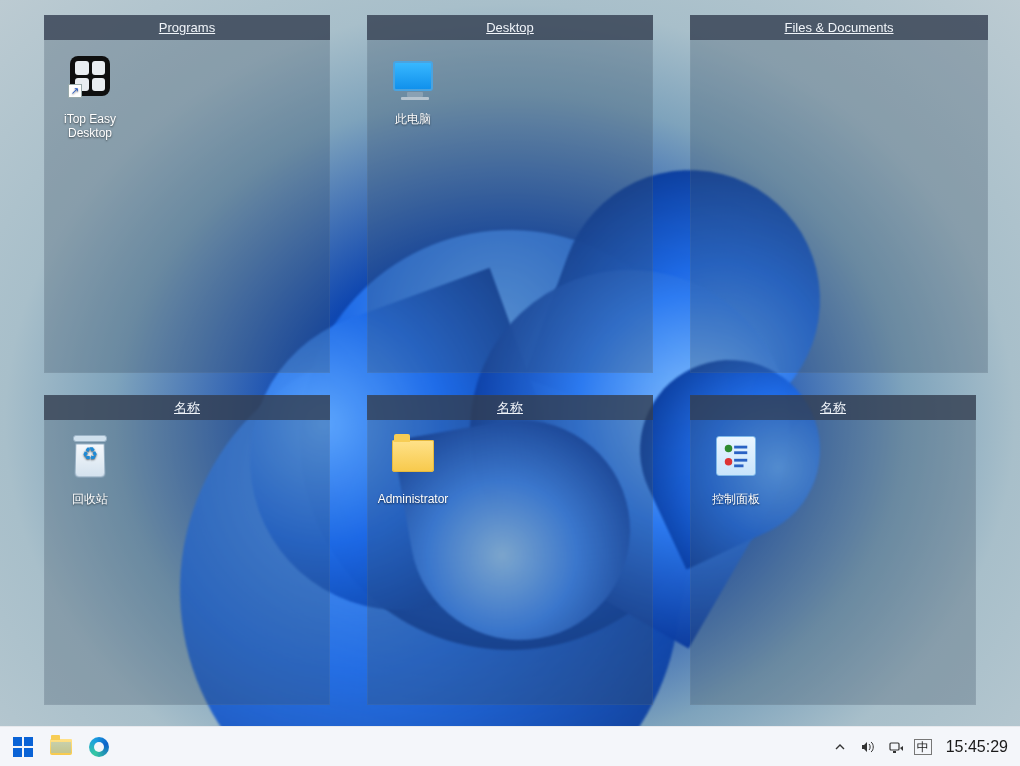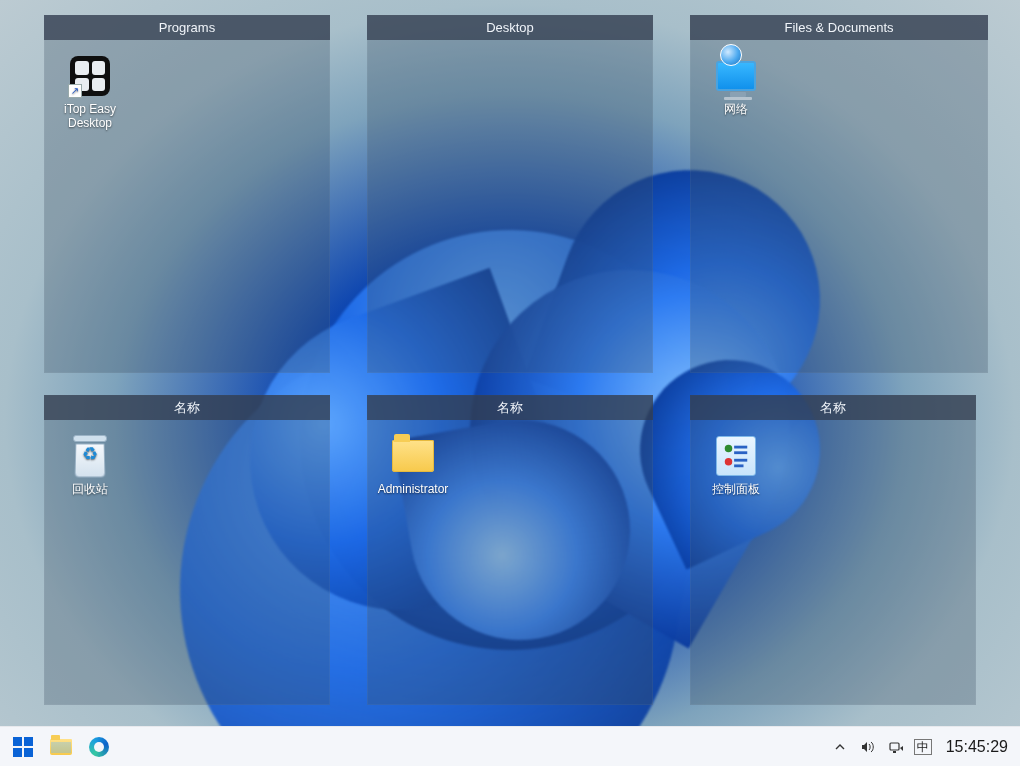--- a/index.html
+++ b/index.html
@@ -32,30 +32,31 @@
   .fence {
     position: absolute;
     background: rgba(60, 80, 100, 0.30);
     box-shadow: 0 0 0 1px rgba(255,255,255,0.04) inset;
   }
   .fence-header {
     height: 25px; line-height: 25px;
     background: rgba(50, 60, 78, 0.72);
     color: #f0f4f9; font-size: 13px; text-align: center;
     user-select: none;
+    text-decoration: underline;
   }
   .fence-body { padding: 10px 8px; display: flex; flex-wrap: wrap; align-content: flex-start; gap: 2px; }
   .dicon {
     width: 76px; display: flex; flex-direction: column; align-items: center;
     color: #fff; font-size: 12px; text-align: center; line-height: 14px;
     text-shadow: 0 1px 2px rgba(0,0,0,0.6);
     padding: 4px 0; cursor: pointer;
   }
   .dicon .glyph { width: 44px; height: 44px; display: flex; align-items: center; justify-content: center; margin-bottom: 4px; position: relative; }
-  .dicon .label { width: 100%; word-break: break-word; }
+  .dicon .label { width: 100%; word-break: break-word; margin-top: 10px; }
 
   
   .f1 { left: 44px;  top: 15px; width: 286px; height: 358px; }
   .f2 { left: 367px; top: 15px; width: 286px; height: 358px; }
   .f3 { left: 690px; top: 15px; width: 298px; height: 358px; }
   .f4 { left: 44px;  top: 395px; width: 286px; height: 310px; }
   .f5 { left: 367px; top: 395px; width: 286px; height: 310px; }
   .f6 { left: 690px; top: 395px; width: 286px; height: 310px; }
 
   
@@ -153,33 +154,32 @@
             </div>
           <div class="shortcut-arrow">↗</div>
         </div>
         <div class="label">iTop Easy Desktop</div>
       </div>
     </div>
   </div>
 
   <div class="fence f2">
     <div class="fence-header">Desktop</div>
+    <div class="fence-body">
+      <div class="dicon">
+        <div class="glyph">
+          <div class="ico-monitor"></div>
+        </div>
+        <div class="label">此电脑</div>
+      </div>
+    </div>
   </div>
 
   <div class="fence f3">
     <div class="fence-header">Files &amp; Documents</div>
-    <div class="fence-body">
-      <div class="dicon">
-        <div class="glyph">
-          <div class="ico-monitor"></div>
-          <div class="ico-net-globe"></div>
-        </div>
-        <div class="label">网络</div>
-      </div>
-    </div>
   </div>
 
   <div class="fence f4">
     <div class="fence-header">名称</div>
     <div class="fence-body">
       <div class="dicon">
         <div class="glyph">
           <div class="ico-bin">
             <div class="lid"></div>
               <div class="body"></div>

